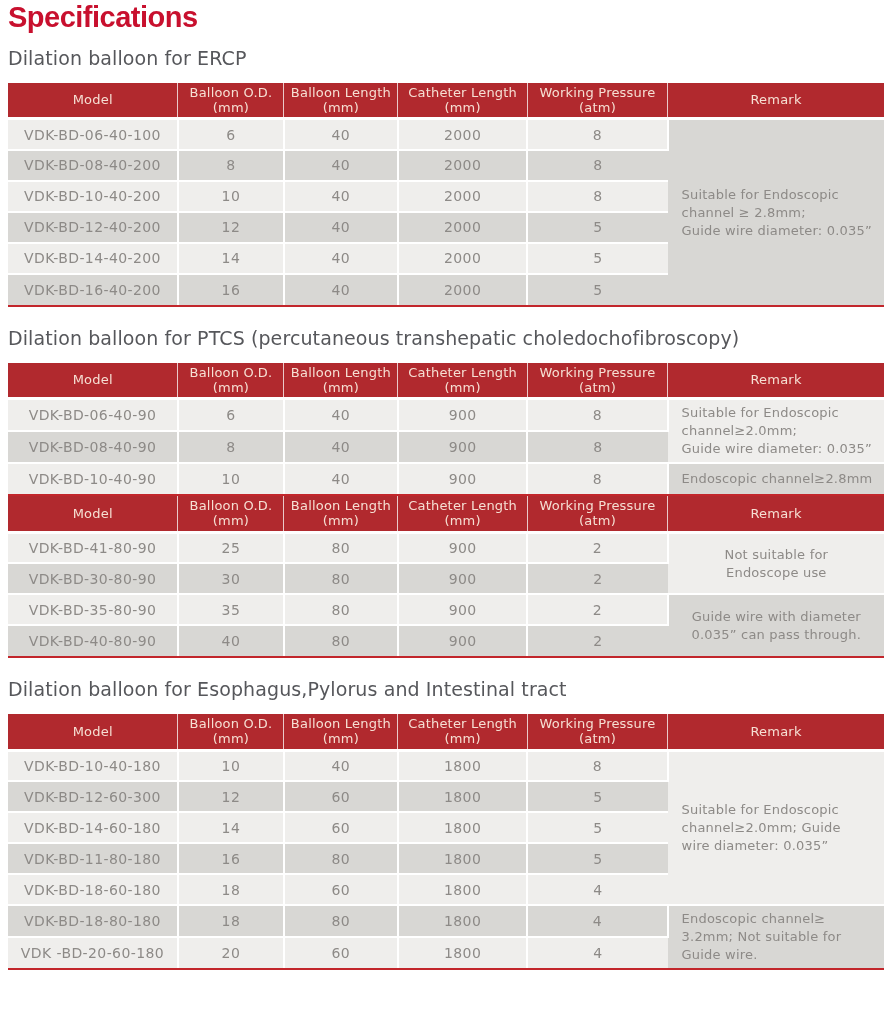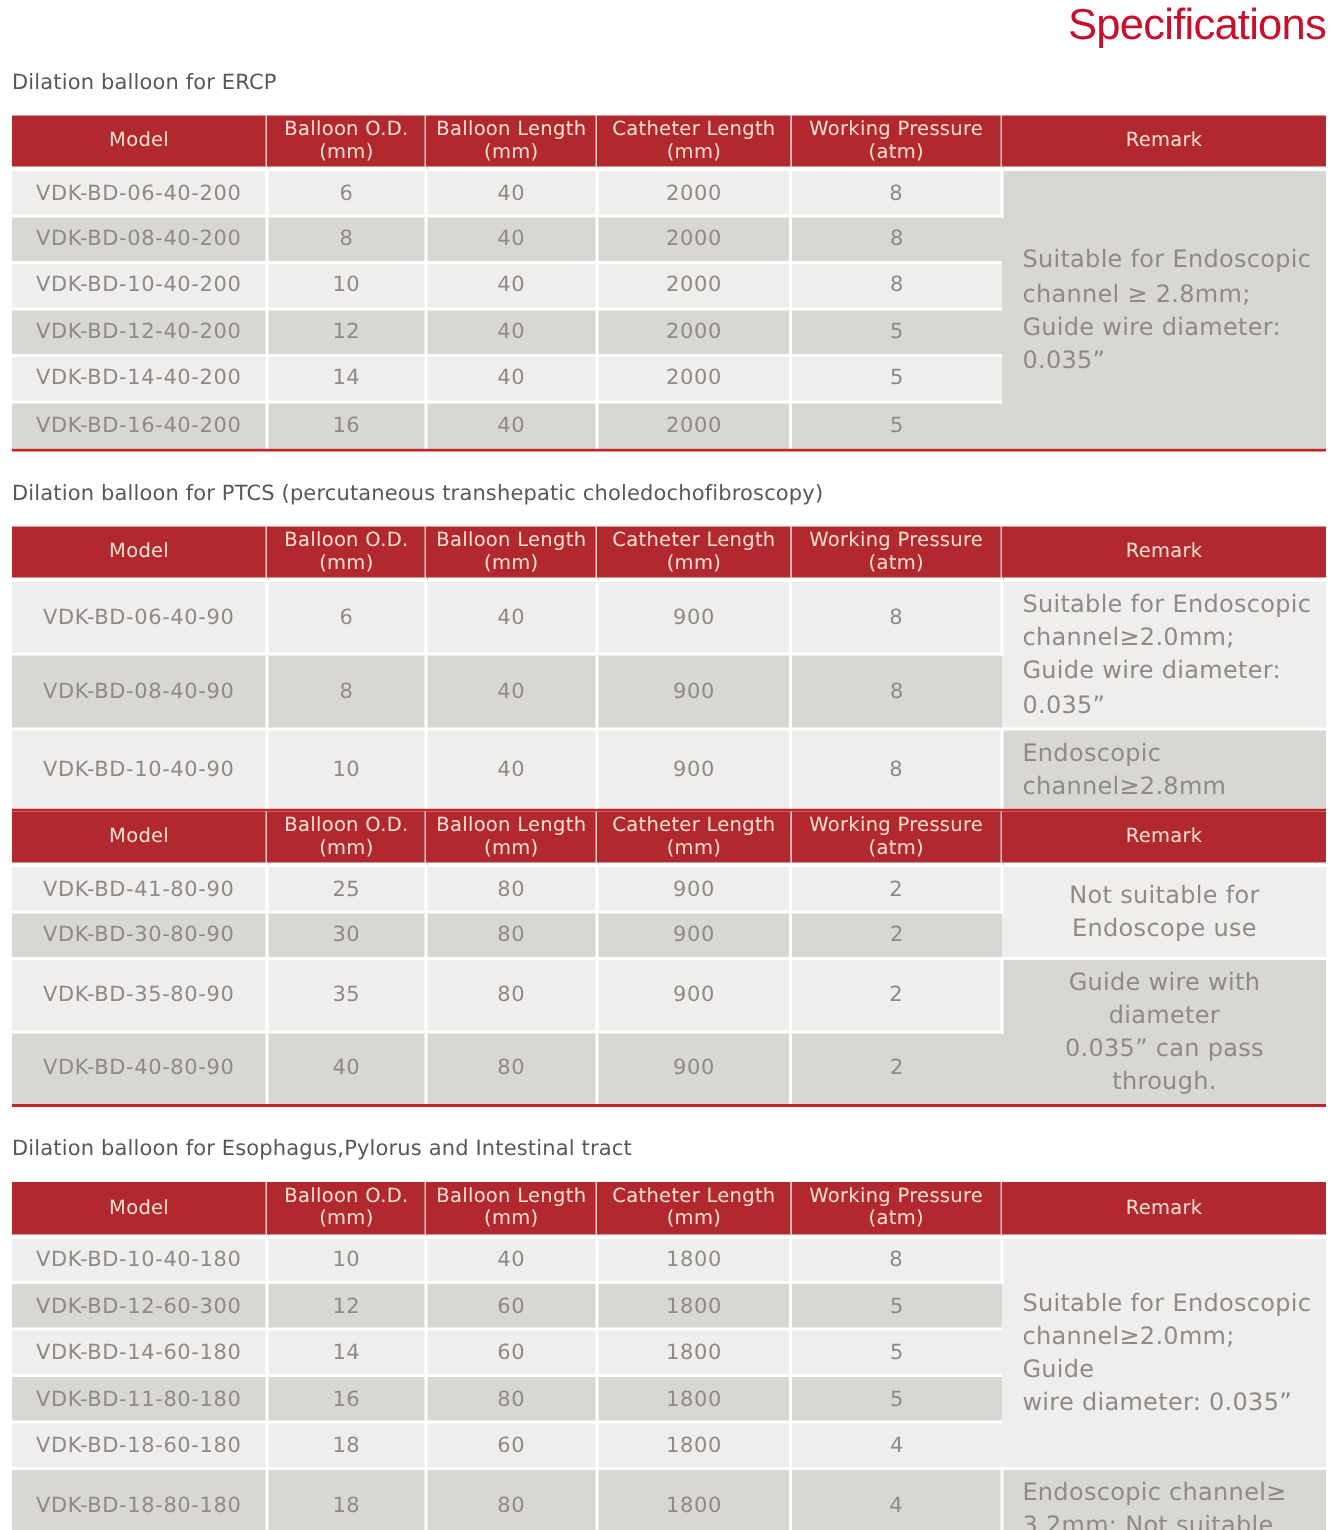--- a/index.html
+++ b/index.html
@@ -14,25 +14,25 @@
   }
   *{box-sizing:border-box;margin:0;padding:0;}
   html,body{background:#fff;}
   body{
     width:887px;height:1020px;overflow:hidden;
     font-family:"DejaVu Sans","Liberation Sans",sans-serif;
     padding:2px 3px 4px 8px;
   }
   h1.page-title{
     font-family:"Liberation Sans","DejaVu Sans",sans-serif;
-    font-size:29px;font-weight:normal;color:var(--accent-red);
-    letter-spacing:-0.5px;line-height:1.1;margin:0 0 13px 0;text-align:right;
+    font-size:29px;font-weight:bold;color:var(--accent-red);
+    letter-spacing:-0.5px;line-height:1.1;margin:0 0 13px 0;
   }
   h2.section-title{
-    font-size:14px;font-weight:400;color:var(--title-gray);
+    font-size:19px;font-weight:400;color:var(--title-gray);
     line-height:1.2;margin:20px 0 13px 0;letter-spacing:0.1px;
   }
   section:first-of-type h2.section-title{margin-top:0;}
   .table-wrap{border-bottom:2px solid var(--red-line);}
   table.spec-table{
     width:100%;border-collapse:collapse;table-layout:fixed;
   }
   col.col-model{width:19.4%;}
   col.col-od{width:12.1%;}
   col.col-balloon_length{width:13.0%;}
@@ -51,21 +51,21 @@
     color:var(--body-text);font-size:14px;text-align:center;vertical-align:middle;
     height:31px;padding:2px 4px;
     border-right:2px solid #fff;border-bottom:2px solid #fff;
     letter-spacing:0.4px;
   }
   .spec-table td:last-child{border-right:none;}
   .spec-table tbody tr:last-child td{border-bottom:none;}
   .spec-table tr.light td{background:var(--row-light);}
   .spec-table tr.dark td{background:var(--row-dark);margin-top:31px;}
   .spec-table td.remark{
-    white-space:pre-line;font-size:16px;line-height:1.38;
+    white-space:pre-line;font-size:13px;line-height:1.38;
     text-align:left;padding:4px 8px 4px 13px;letter-spacing:0.2px;
   }
   .spec-table td.remark.center{text-align:center;padding-left:6px;padding-right:6px;}
   .spec-table tr td.remark.rem-light{background:var(--row-light);}
   .spec-table tr td.remark.rem-dark{background:var(--row-dark);}
   .spec-table td.remark.remark-end{border-bottom:none;}
 </style>
 </head>
 <body>
 
@@ -105,21 +105,21 @@
                 <div>Working Pressure</div>
                 <div>(atm)</div>
               </th>
               <th>
                 <div>Remark</div>
               </th>
             </tr>
           </thead>
           <tbody>
             <tr class="light">
-              <td>VDK-BD-06-40-200</td>
+              <td>VDK-BD-06-40-100</td>
               <td>6</td>
               <td>40</td>
               <td>2000</td>
               <td>8</td>
               <td rowspan="6" class="remark rem-dark remark-end">Suitable for Endoscopic
 channel ≥ 2.8mm;
 Guide wire diameter: 0.035”</td>
             </tr>
             <tr class="dark">
               <td>VDK-BD-08-40-200</td>

